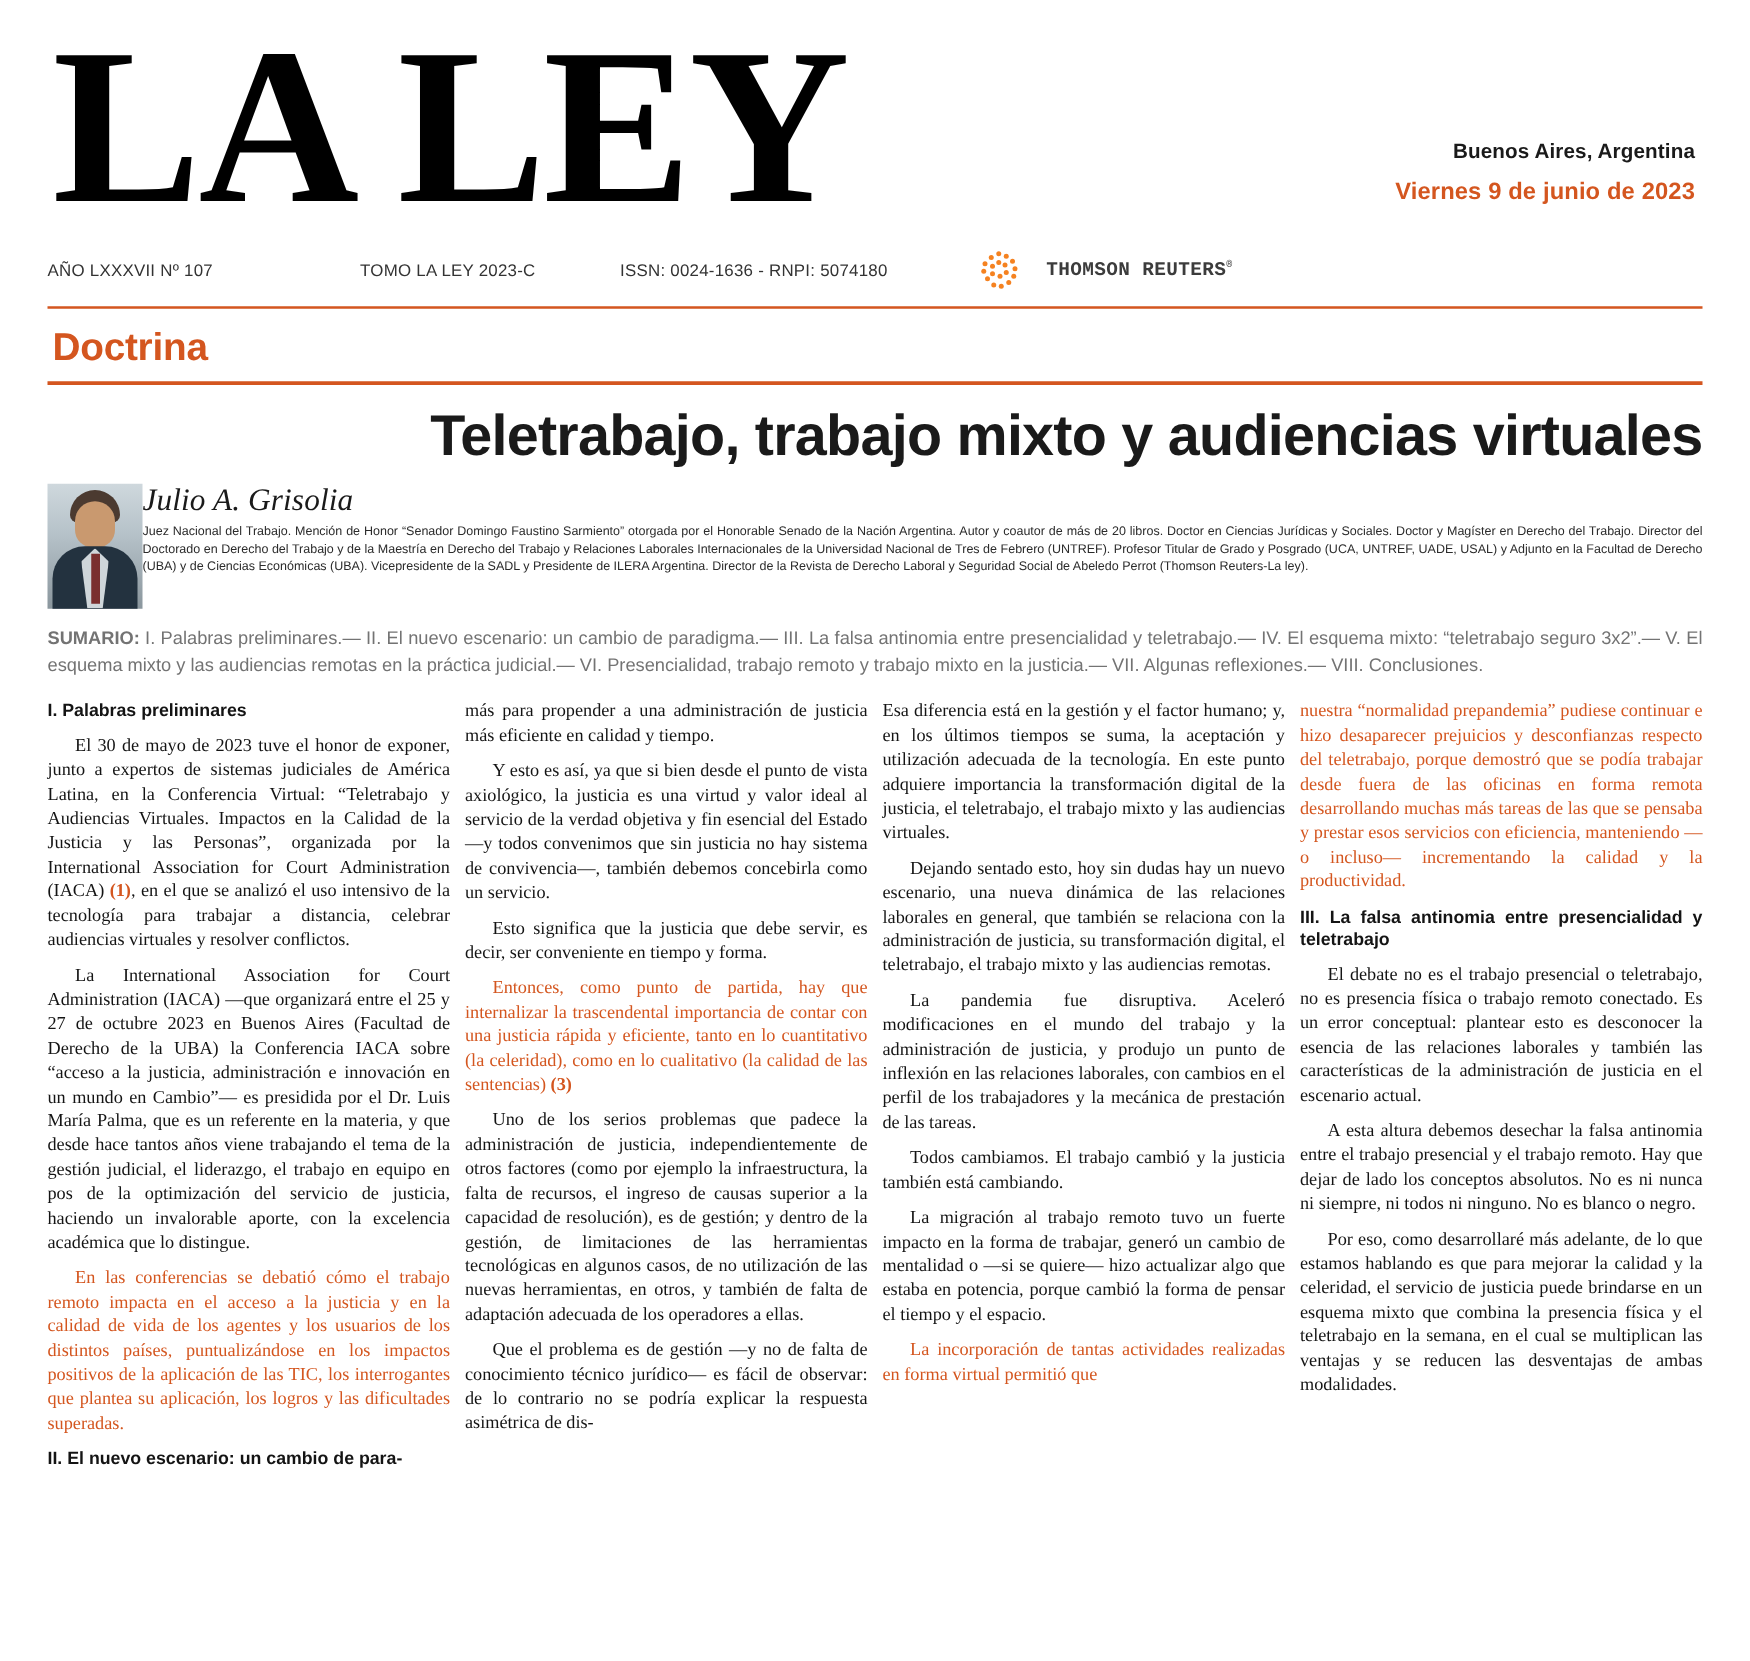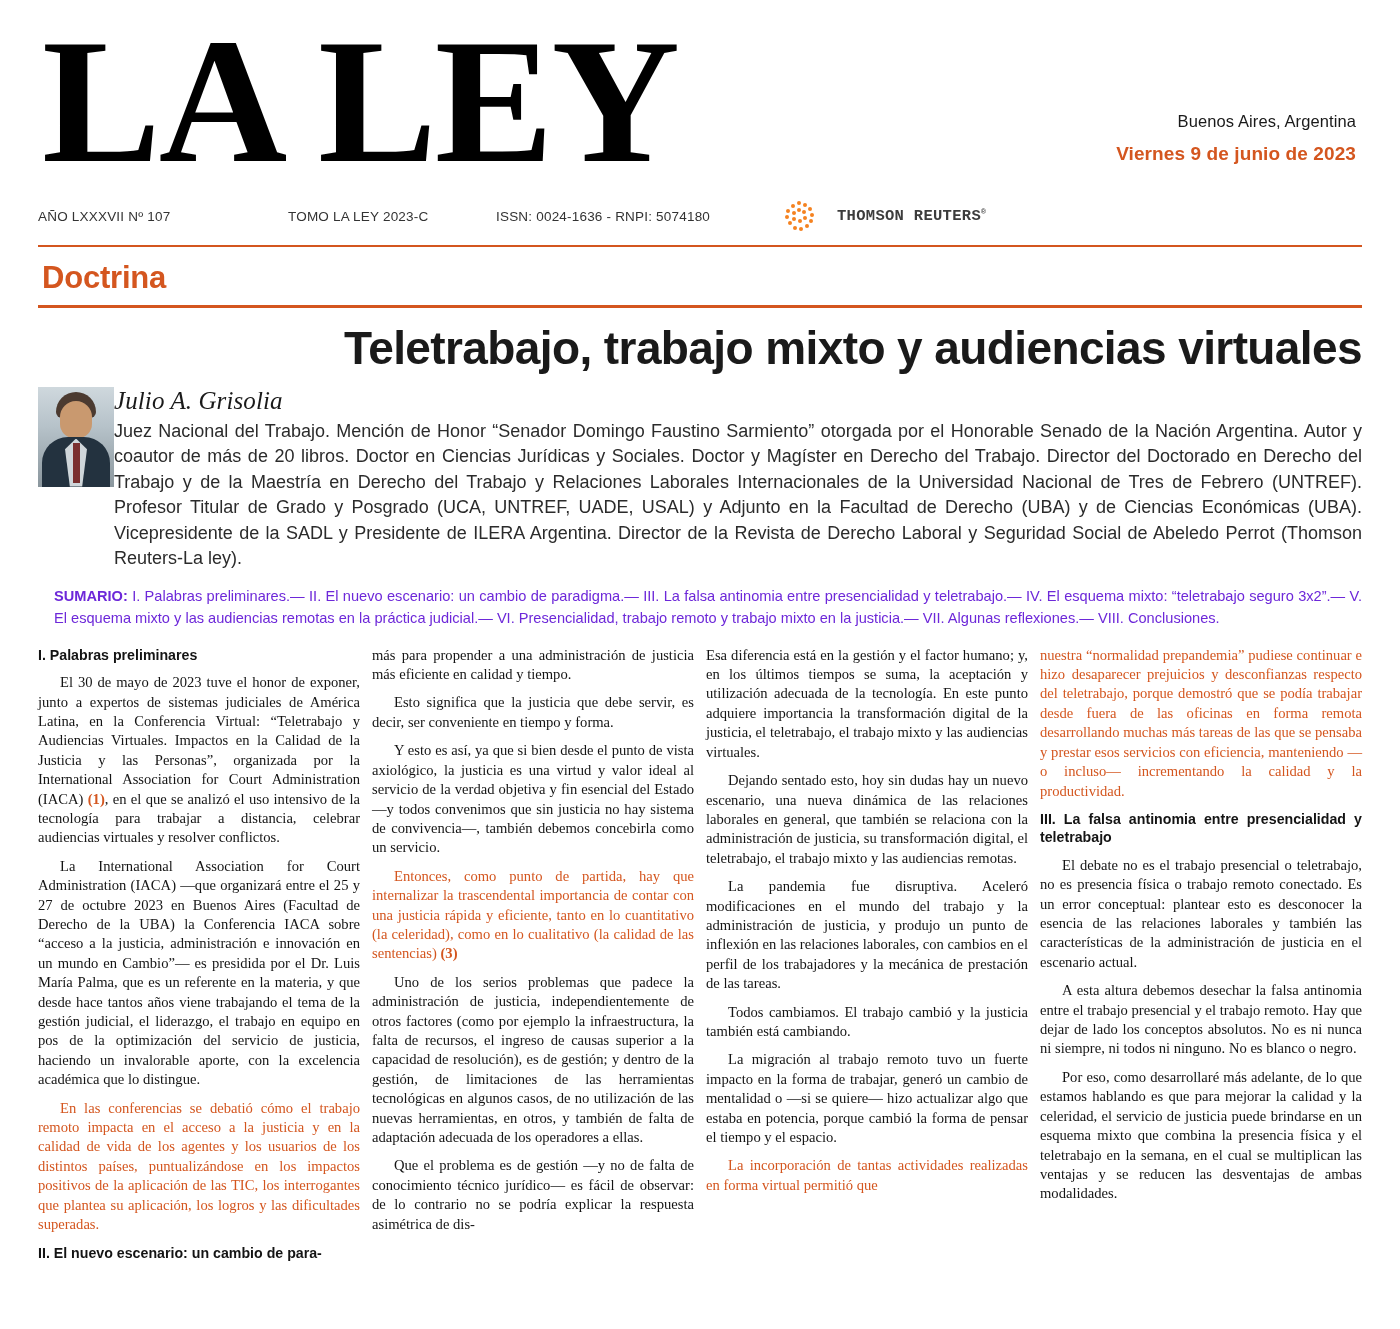--- a/index.html
+++ b/index.html
@@ -18,21 +18,21 @@
     font-family:"Liberation Serif", serif;
     font-weight:700;
     font-size:178px;
     line-height:0.94;
     letter-spacing:-2px;
     color:#000;
     margin:0;
     padding-left:4px;
   }
   .mast-right{text-align:right;padding-top:94px;padding-right:6px;}
-  .mast-place{font-size:16.5px;font-weight:400;color:#1a1a1a;letter-spacing:.1px;}
+  .mast-place{font-size:16.5px;font-weight:700;color:#1a1a1a;letter-spacing:.1px;}
   .mast-date{font-size:19px;font-weight:700;color:#d4561f;margin-top:12px;letter-spacing:.1px;}
 
   
   .infobar{
     display:flex;align-items:center;
     margin-top:16px;
     font-size:13.5px;color:#333;
     letter-spacing:.2px;
   }
   .infobar .cell{white-space:nowrap;}
@@ -74,25 +74,25 @@
   .photo .face{position:absolute;left:22px;top:14px;width:32px;height:37px;border-radius:16px 16px 14px 14px;background:#c9996f;}
   .photo .body{position:absolute;left:4px;top:50px;width:68px;height:52px;background:#23323f;border-radius:26px 26px 0 0;}
   .photo .shirt{position:absolute;left:27px;top:52px;width:22px;height:48px;background:#cfd6da;clip-path:polygon(50% 0,100% 22%,78% 100%,22% 100%,0 22%);}
   .photo .tie{position:absolute;left:35px;top:56px;width:7px;height:40px;background:#7a2f2f;}
 
   .author-text{flex:1;}
   .author-name{
     font-family:"Liberation Serif", serif;
     font-style:italic;font-size:25px;color:#1a1a1a;margin-bottom:4px;letter-spacing:.1px;
   }
-  .author-bio{font-size:18px;line-height:1.42;color:#2b2b2b;text-align:justify;}
+  .author-bio{font-size:10px;line-height:1.42;color:#2b2b2b;text-align:justify;}
 
   
   .sumario{
-    margin-top:14px;font-size:14.6px;line-height:1.5;text-align:justify;color:#6d28d9;margin-left:16px;
+    margin-top:14px;font-size:14.6px;line-height:1.5;text-align:justify;color:#737373;
   }
   .sumario b{font-weight:700;}
 
   
   .cols{
     display:grid;
     grid-template-columns:1fr 1fr 1fr 1fr;
     column-gap:12px;
     margin-top:16px;
   }
@@ -180,22 +180,22 @@
     <div class="col">
       <h3 class="tight">I. Palabras preliminares</h3>
       <p><span>El 30 de mayo de 2023 tuve el honor de exponer, junto a expertos de sistemas judiciales de América Latina, en la Conferencia Virtual: “Teletrabajo y Audiencias Virtuales. Impactos en la Calidad de la Justicia y las Personas”, organizada por la </span><span class="it">International Association for Court Administration</span><span> (IACA) </span><span class="ref">(1)</span><span>, en el que se analizó el uso intensivo de la tecnología para trabajar a distancia, celebrar audiencias virtuales y resolver conflictos.</span></p>
       <p><span>La </span><span class="it">International Association for Court Administration</span><span> (IACA) —que organizará entre el 25 y 27 de octubre 2023 en Buenos Aires (Facultad de Derecho de la UBA) la Conferencia IACA sobre “acceso a la justicia, administración e innovación en un mundo en Cambio”— es presidida por el Dr. Luis María Palma, que es un referente en la materia, y que desde hace tantos años viene trabajando el tema de la gestión judicial, el liderazgo, el trabajo en equipo en pos de la optimización del servicio de justicia, haciendo un invalorable aporte, con la excelencia académica que lo distingue.</span></p>
       <p class="hl">En las conferencias se debatió cómo el trabajo remoto impacta en el acceso a la justicia y en la calidad de vida de los agentes y los usuarios de los distintos países, puntualizándose en los impactos positivos de la aplicación de las TIC, los interrogantes que plantea su aplicación, los logros y las dificultades superadas.</p>
       <h3>II. El nuevo escenario: un cambio de para-</h3>
     </div>
 
     <div class="col">
       <p class="noindent">más para propender a una administración de justicia más eficiente en calidad y tiempo.</p>
+      <p>Y esto es así, ya que si bien desde el punto de vista axiológico, la justicia es una virtud y valor ideal al servicio de la verdad objetiva y fin esencial del Estado —y todos convenimos que sin justicia no hay sistema de convivencia—, también debemos concebirla como un servicio.</p>
       <p>Esto significa que la justicia que debe servir, es decir, ser conveniente en tiempo y forma.</p>
-      <p>Y esto es así, ya que si bien desde el punto de vista axiológico, la justicia es una virtud y valor ideal al servicio de la verdad objetiva y fin esencial del Estado —y todos convenimos que sin justicia no hay sistema de convivencia—, también debemos concebirla como un servicio.</p>
       <p class="hl"><span>Entonces, como punto de partida, hay que internalizar la trascendental importancia de contar con una justicia rápida y eficiente, tanto en lo cuantitativo (la celeridad), como en lo cualitativo (la calidad de las sentencias) </span><span class="ref">(3)</span></p>
       <p>Uno de los serios problemas que padece la administración de justicia, independientemente de otros factores (como por ejemplo la infraestructura, la falta de recursos, el ingreso de causas superior a la capacidad de resolución), es de gestión; y dentro de la gestión, de limitaciones de las herramientas tecnológicas en algunos casos, de no utilización de las nuevas herramientas, en otros, y también de falta de adaptación adecuada de los operadores a ellas.</p>
       <p>Que el problema es de gestión —y no de falta de conocimiento técnico jurídico— es fácil de observar: de lo contrario no se podría explicar la respuesta asimétrica de dis-</p>
     </div>
 
     <div class="col">
       <p class="noindent">Esa diferencia está en la gestión y el factor humano; y, en los últimos tiempos se suma, la aceptación y utilización adecuada de la tecnología. En este punto adquiere importancia la transformación digital de la justicia, el teletrabajo, el trabajo mixto y las audiencias virtuales.</p>
       <p>Dejando sentado esto, hoy sin dudas hay un nuevo escenario, una nueva dinámica de las relaciones laborales en general, que también se relaciona con la administración de justicia, su transformación digital, el teletrabajo, el trabajo mixto y las audiencias remotas.</p>
       <p>La pandemia fue disruptiva. Aceleró modificaciones en el mundo del trabajo y la administración de justicia, y produjo un punto de inflexión en las relaciones laborales, con cambios en el perfil de los trabajadores y la mecánica de prestación de las tareas.</p>
       <p>Todos cambiamos. El trabajo cambió y la justicia también está cambiando.</p>

